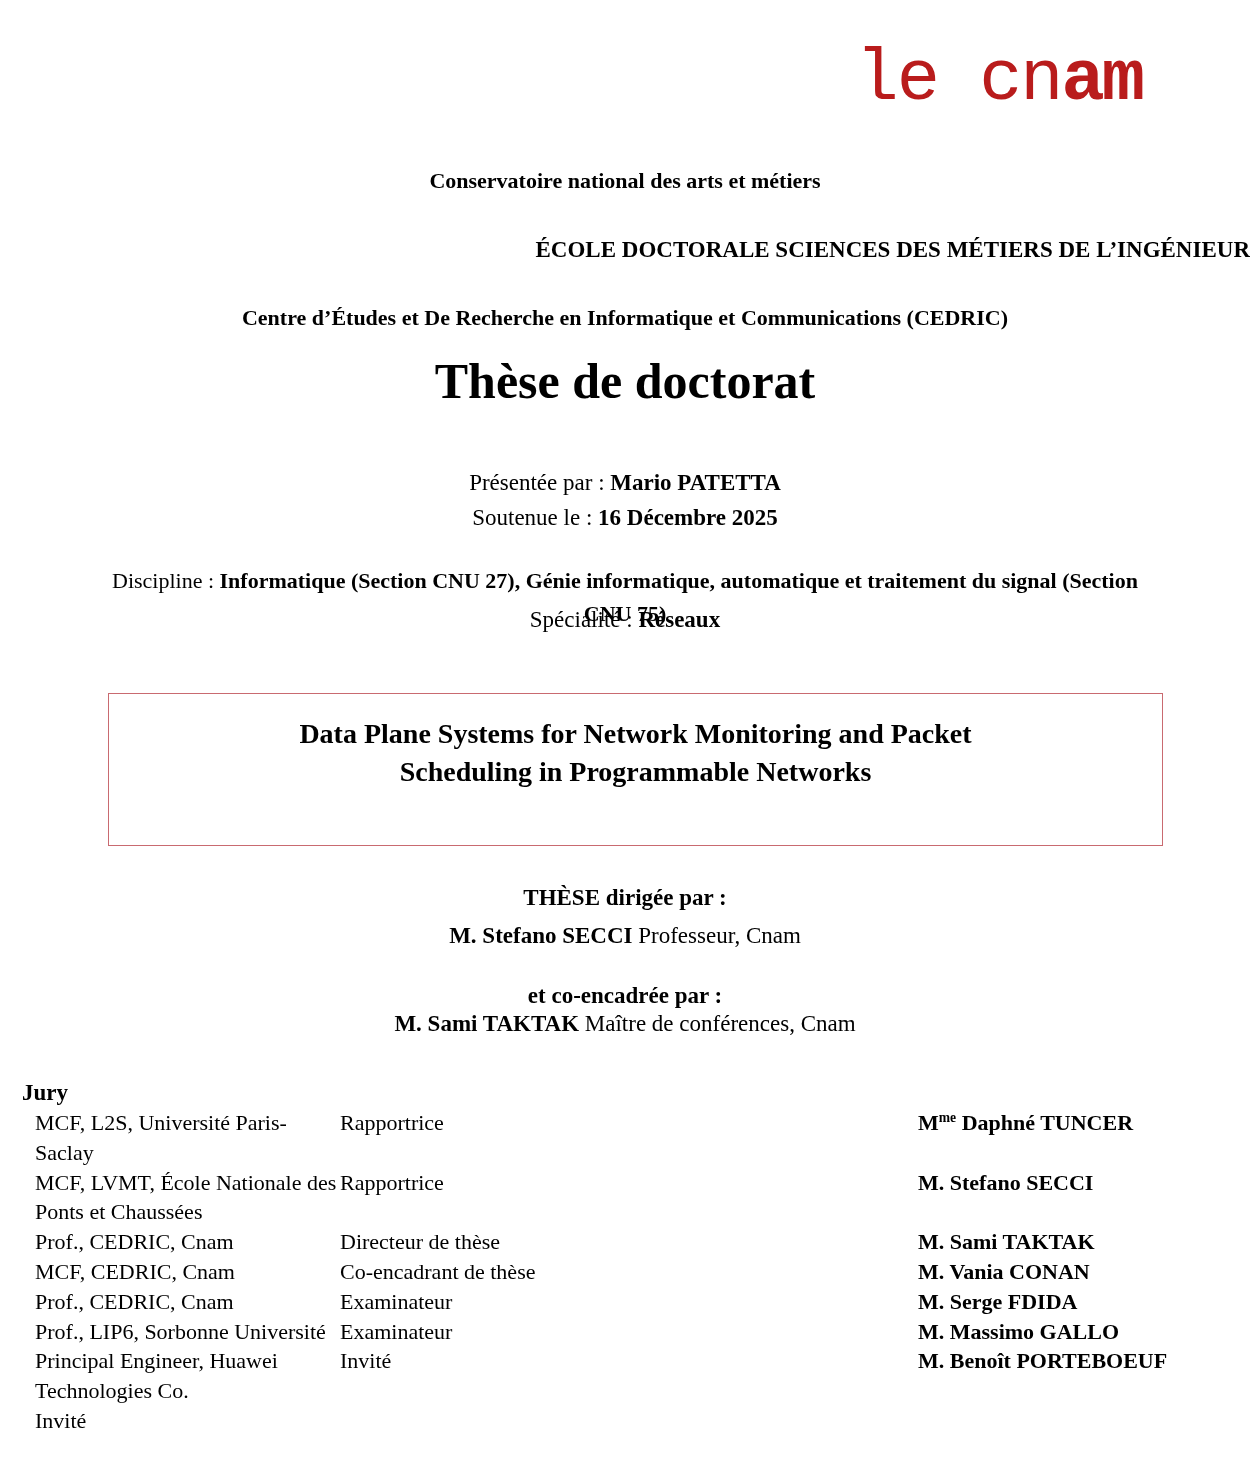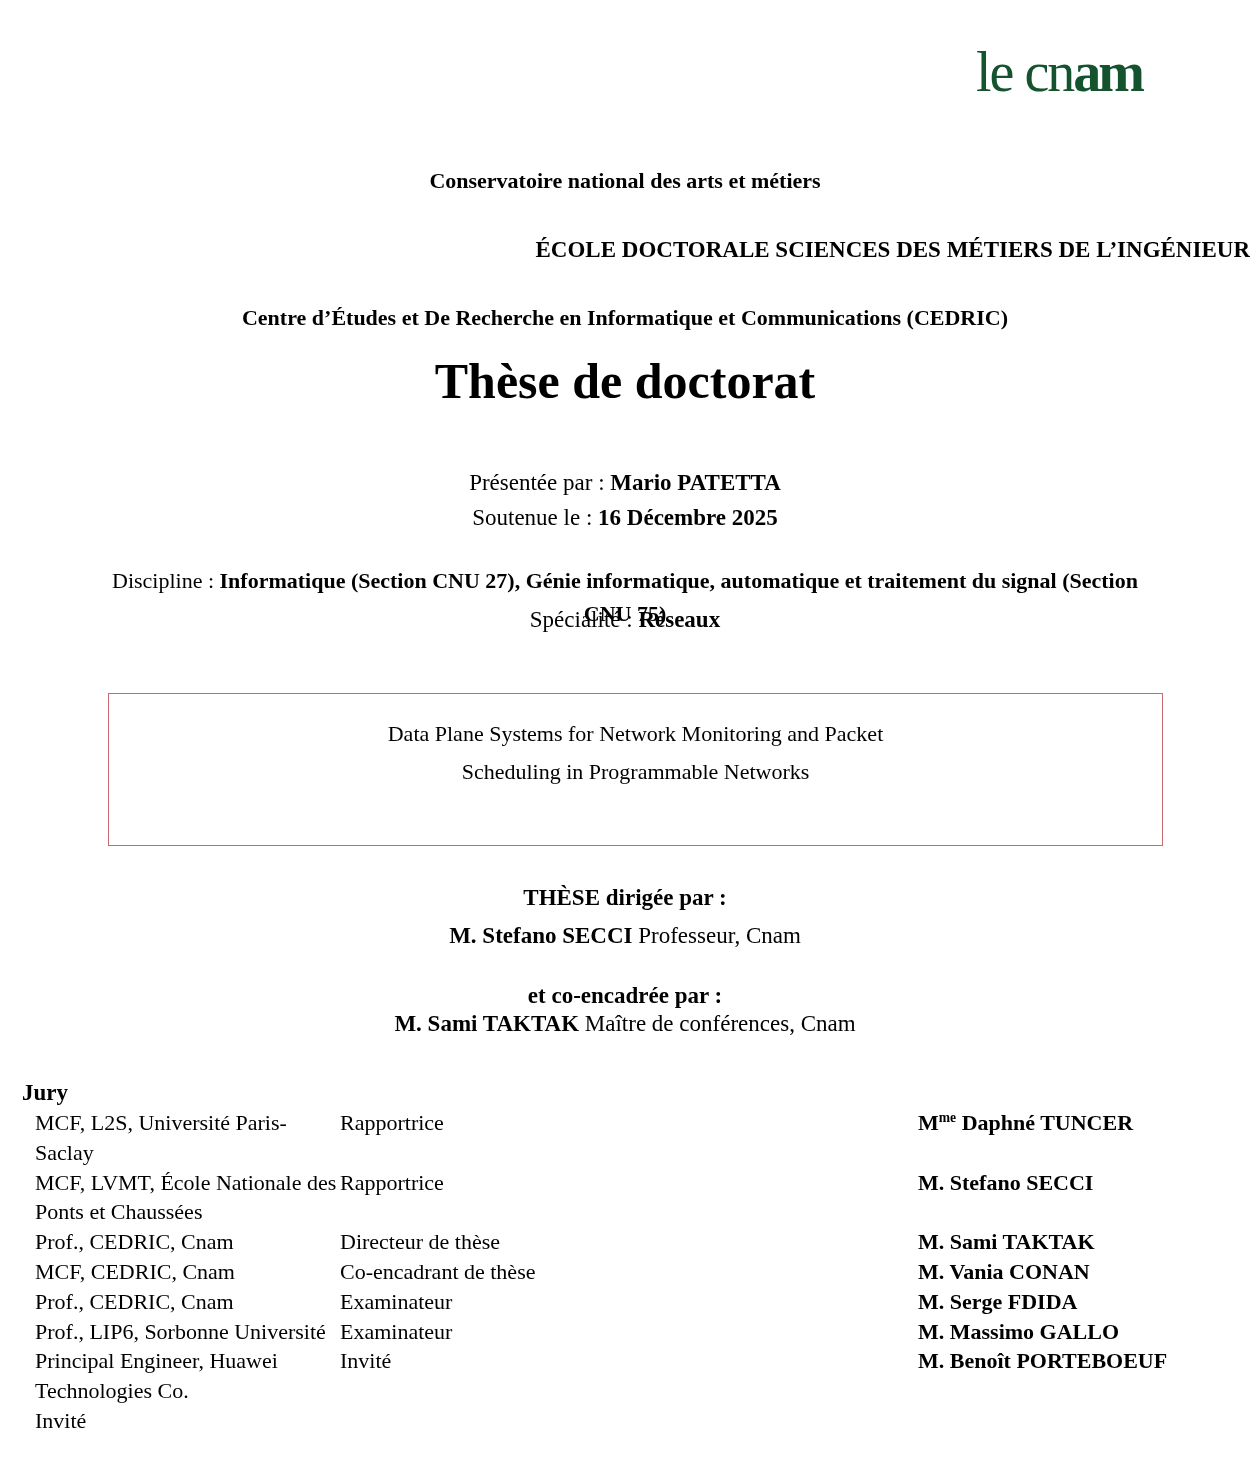--- a/index.html
+++ b/index.html
@@ -9,23 +9,23 @@
     font-family:"Liberation Serif","DejaVu Serif",serif;
     position:relative;overflow:hidden;
   }
   .abs{position:absolute;}
   .center{left:0;width:100%;text-align:center;}
   .b{font-weight:bold;}
 
   
   #logo{
     top:44px;right:108px;
-    font-family:Liberation Serif, serif;
-    font-size:56px;line-height:1;
-    color:#14532d;letter-spacing:-2px;
+    font-family:Liberation Mono, monospace;
+    font-size:72px;line-height:1;
+    color:#b91c1c;letter-spacing:-2px;
     text-align:right;
   }
   #logo .logo-bold{font-weight:bold;letter-spacing:-3px;}
 
   
   .hline{font-size:22px;font-weight:bold;}
   #h-institution{top:168px;}
   #h-school{top:237px;font-size:23px;text-align:right;}
   #h-lab{top:305px;}
 
@@ -41,21 +41,21 @@
   #p-speciality{top:607px;}
 
   
   #title-box{
     left:108px;top:693px;width:1053px;height:130px;
     border:1px solid #c96a70;
     text-align:center;
     padding-top:21px;box-sizing:content-box;
   }
   #title-box .t{
-    font-size:22px;font-weight:normal;line-height:38px;
+    font-size:28px;font-weight:bold;line-height:38px;
   }
 
   
   .sline{font-size:23px;}
   #s-directed{top:885px;}
   #s-director{top:923px;}
   #s-coadvised{top:983px;}
   #s-coadvisor{top:1011px;}
 
   

